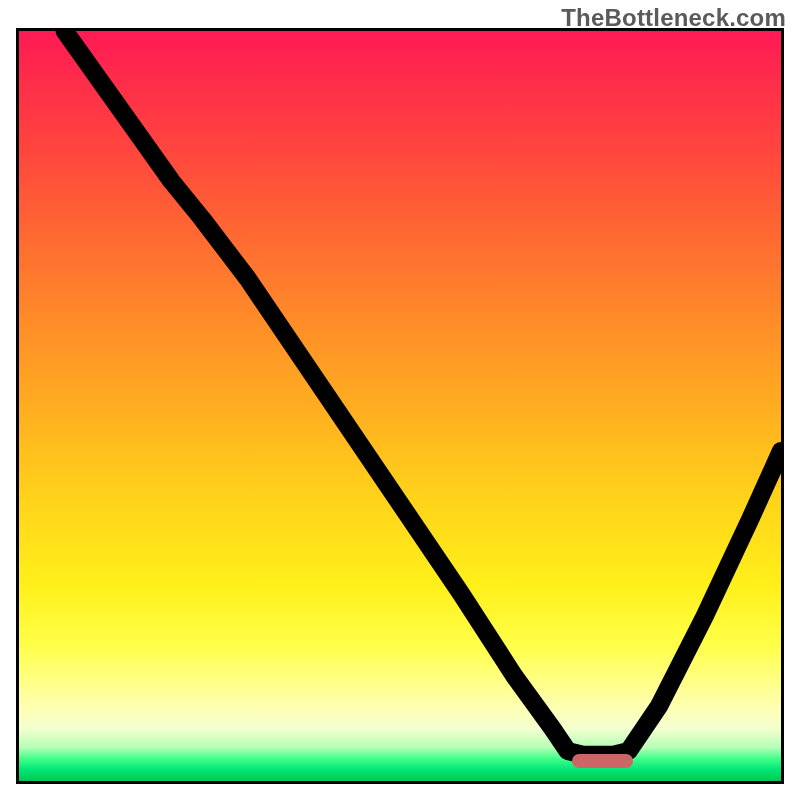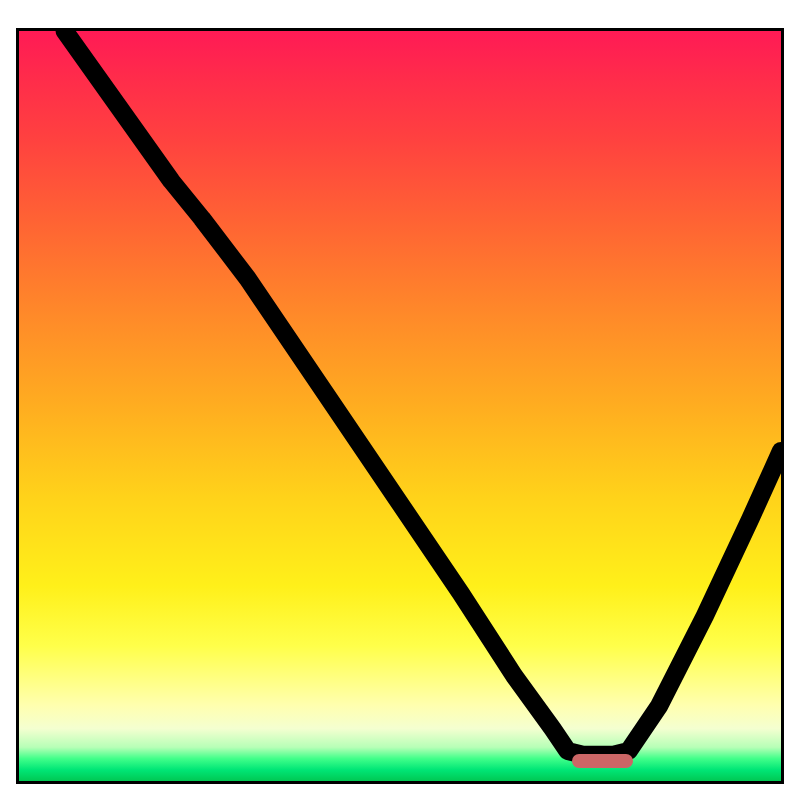--- a/index.html
+++ b/index.html
@@ -70,20 +70,21 @@
     height: 14px;
     border-radius: 7px;
     background: #cc6666;
   }
 </style>
 </head>
 <body>
 
 <div class="stage">
 
+  <div class="watermark">TheBottleneck.com</div>
 
   <div class="plot-frame">
     <div class="gradient"></div>
 
     <svg class="curve-svg" viewBox="0 0 100 100" preserveAspectRatio="none">
       <path id="curve" class="curve-path" d="M 6 0 L 13 10 L 20 20 L 24 25 L 30 33 L 40 48 L 50 63 L 58 75 L 65 86 L 70 93 L 72 96 L 74 96.5 L 78 96.5 L 80 96 L 84 90 L 90 78 L 96 65 L 100 56"></path>
     </svg>
 
     <div id="marker" class="marker" style="left: 552.96px; width: 61.44px; top: 722.54px;"></div>
   </div>

